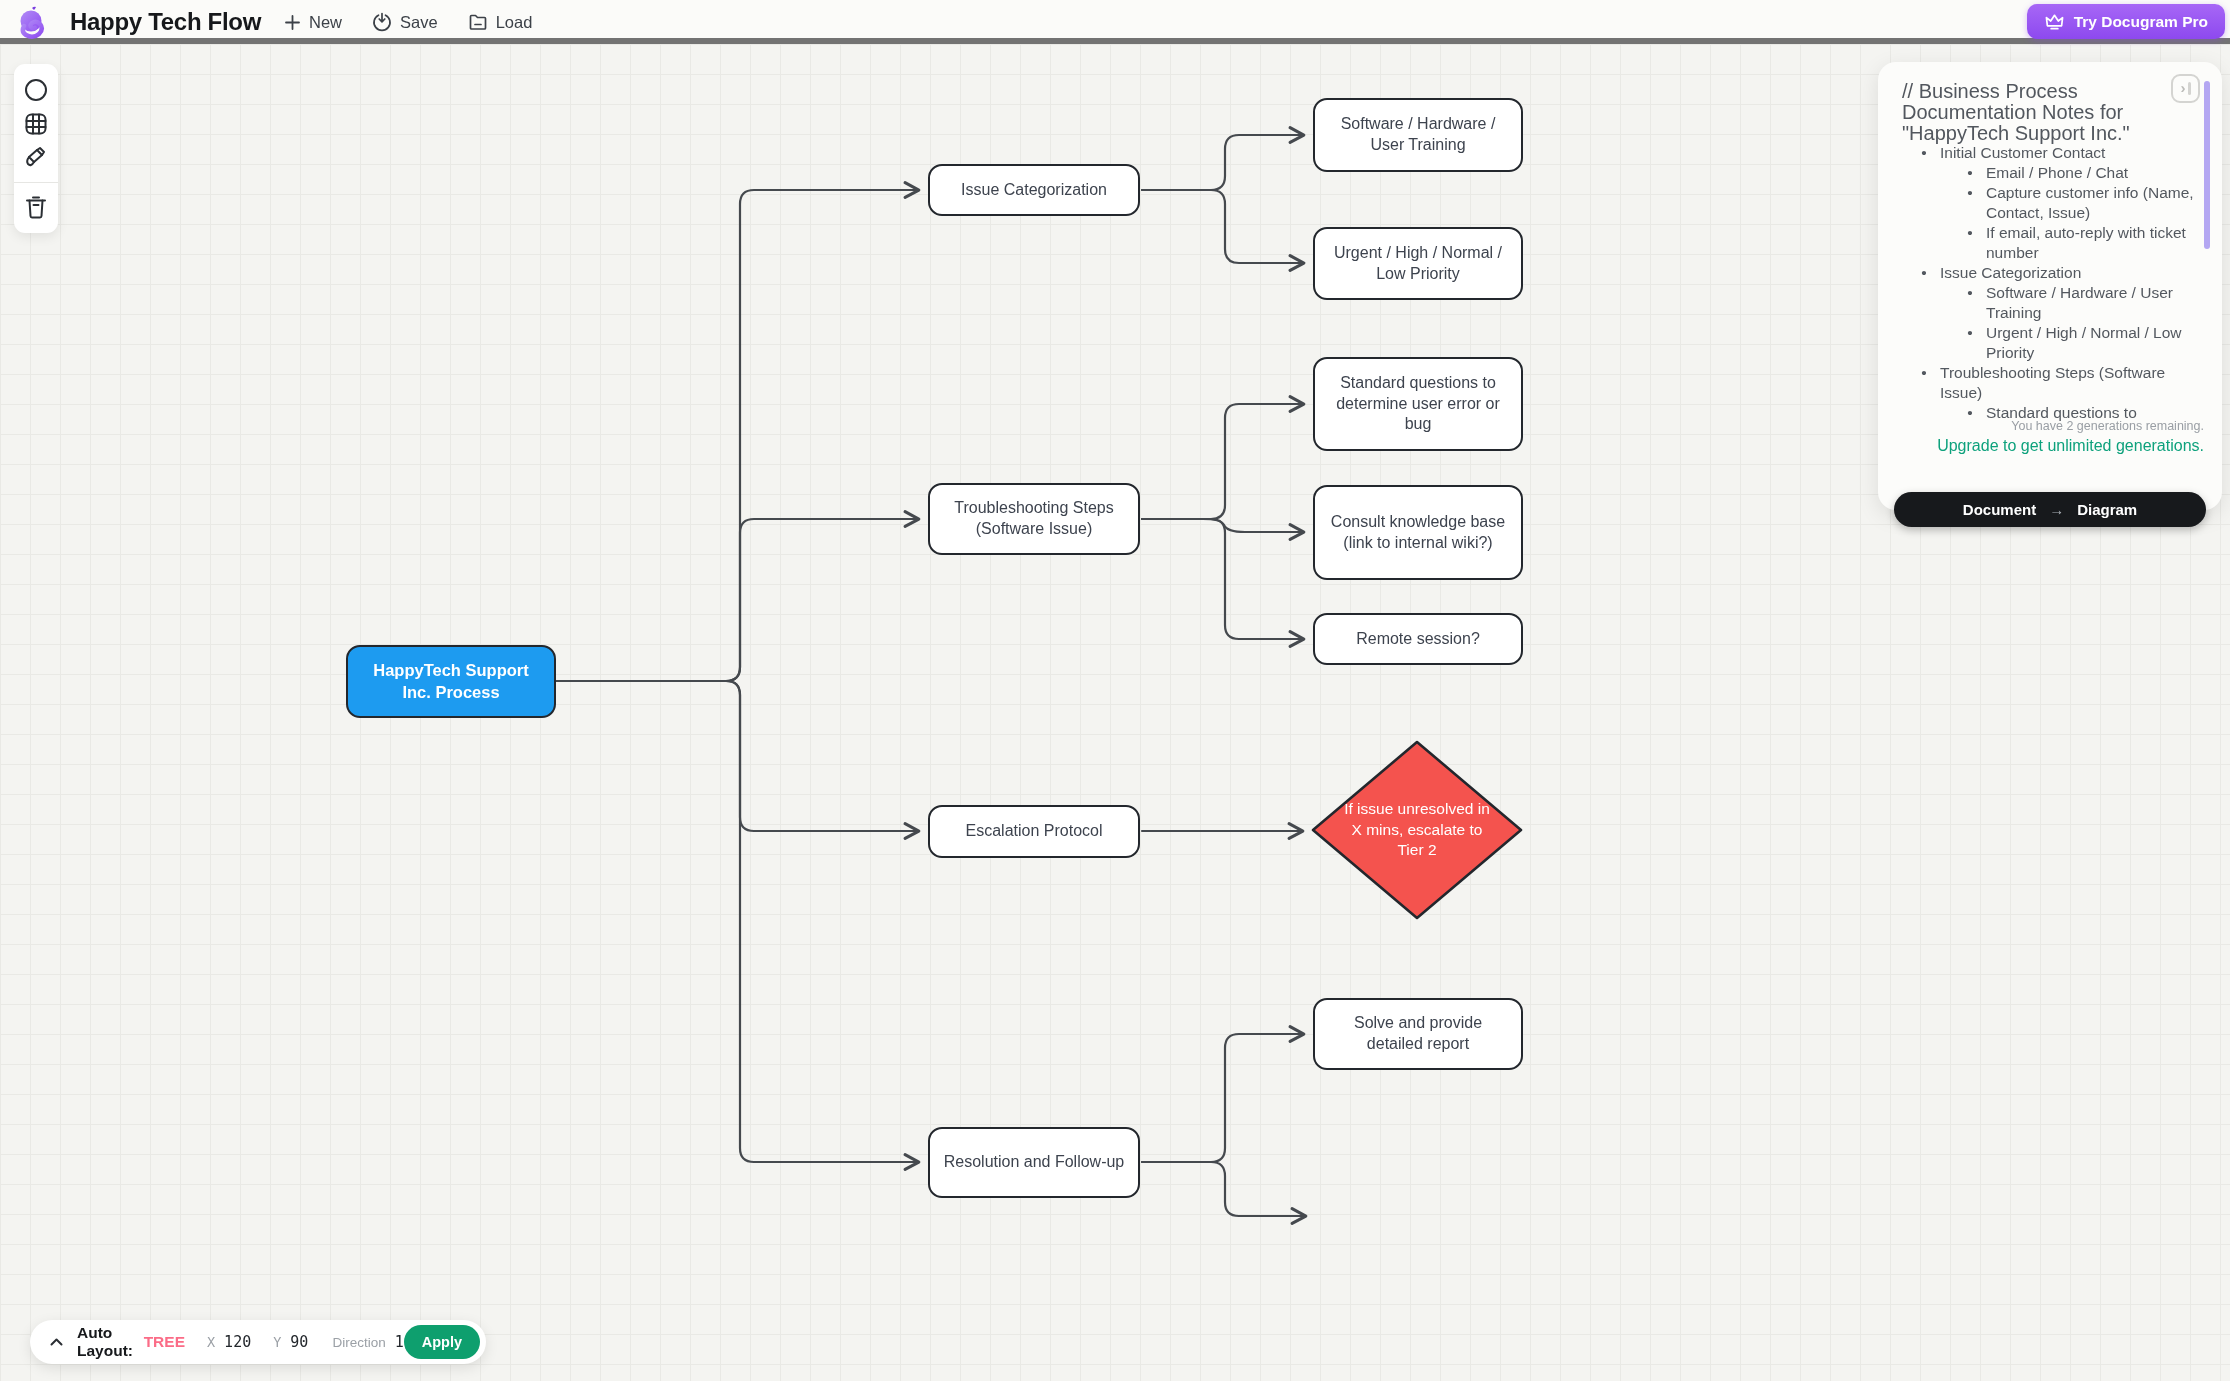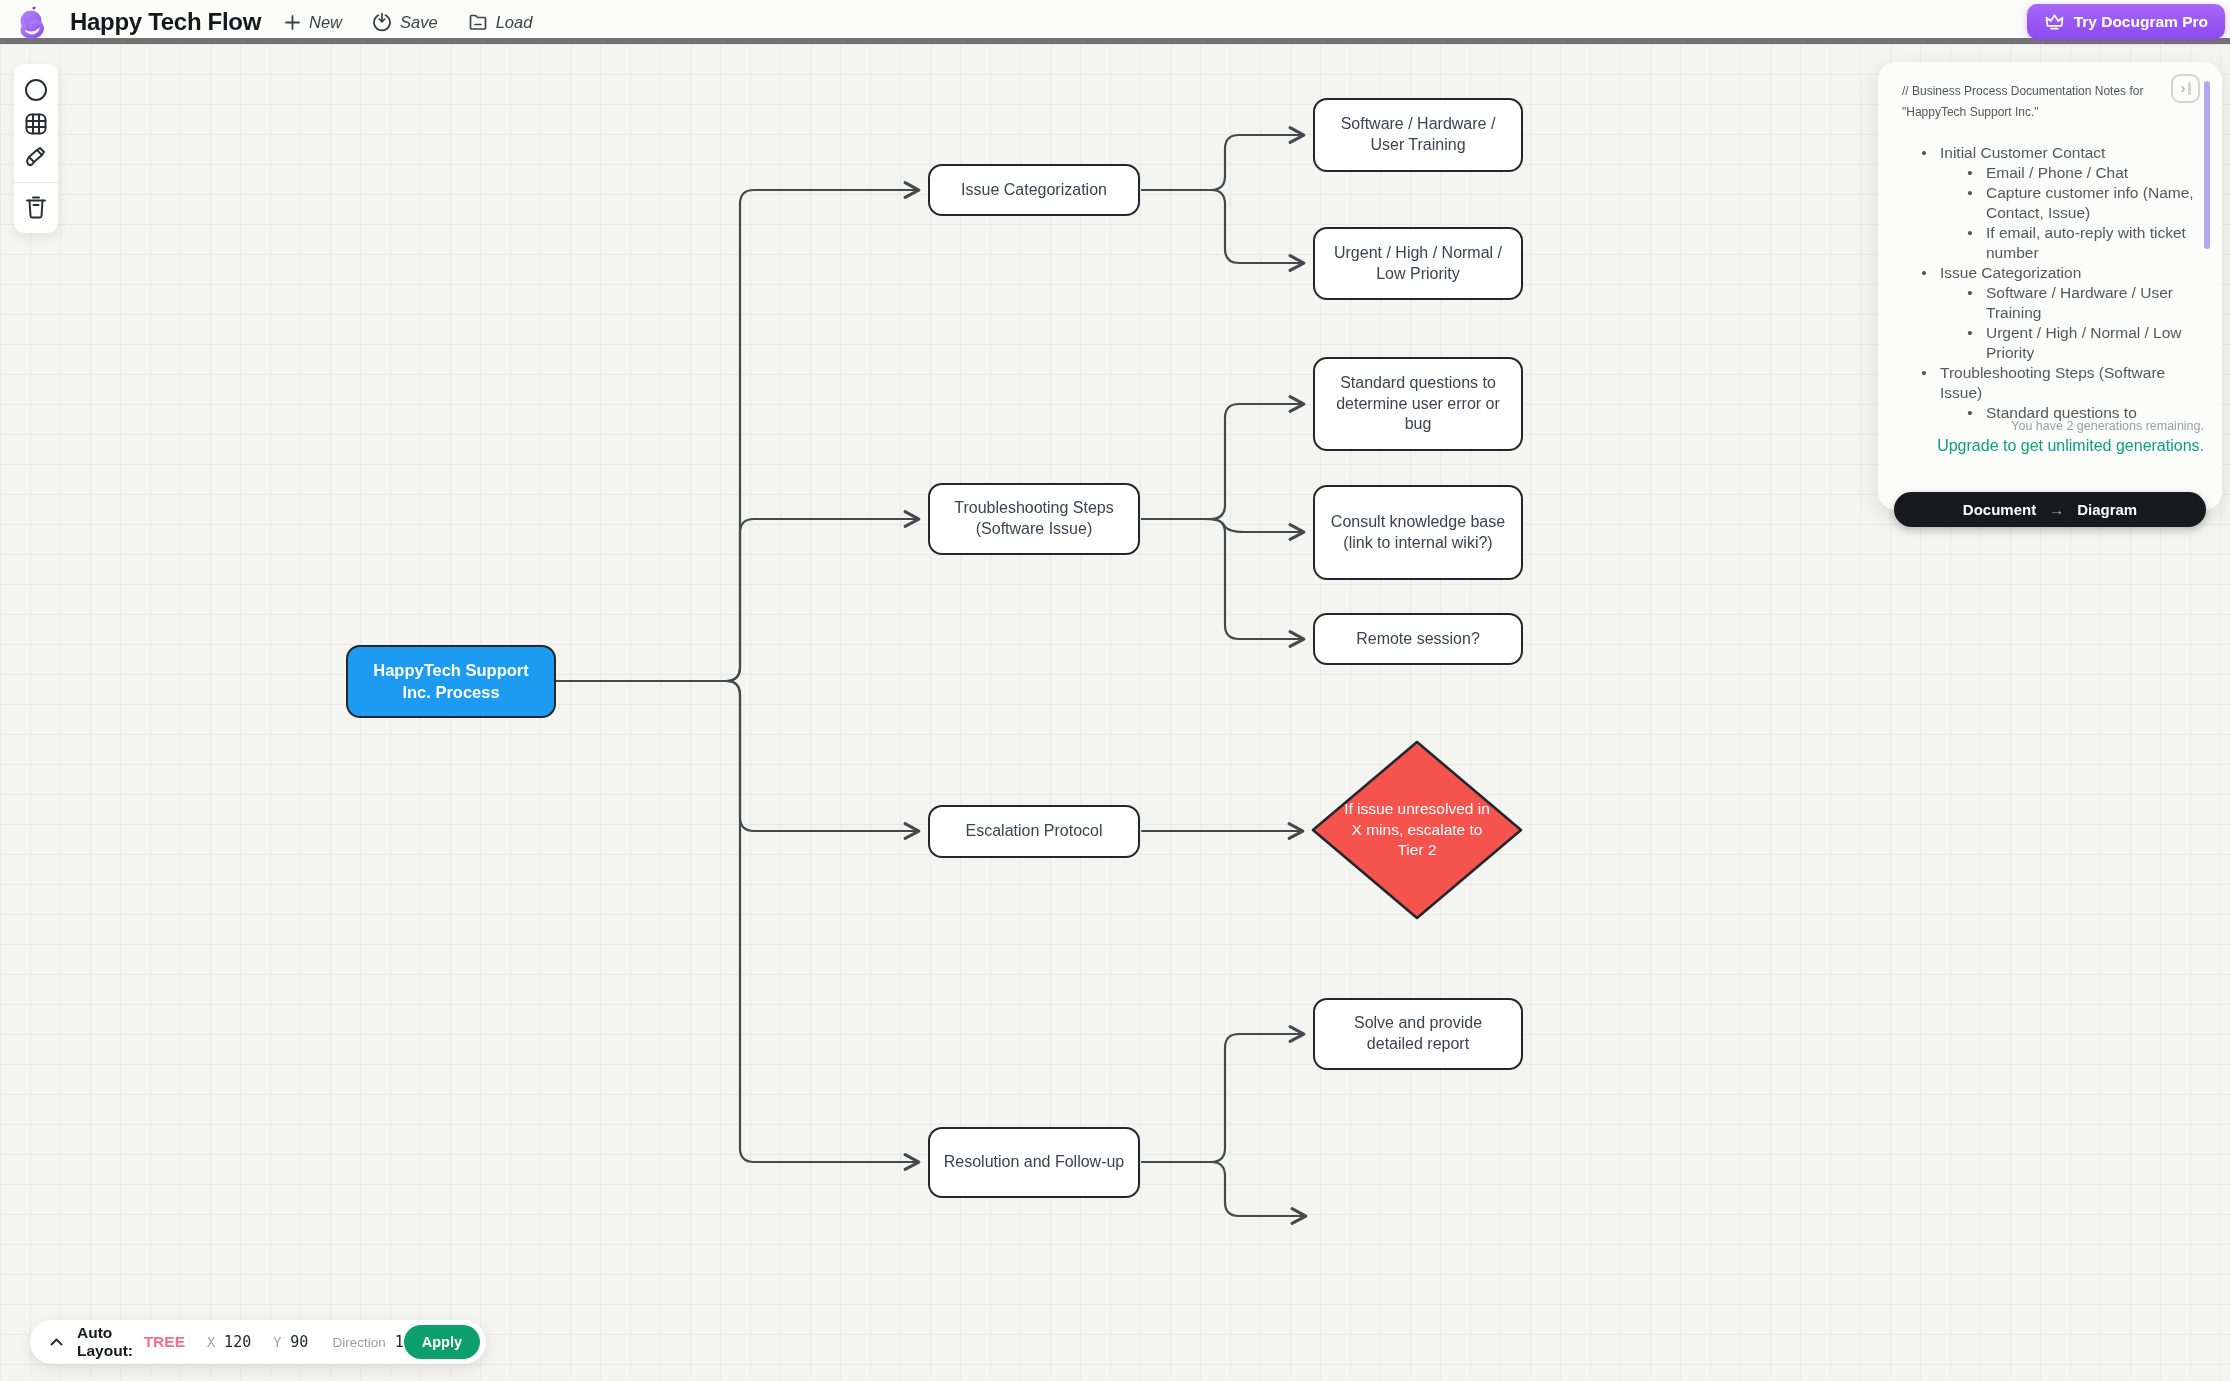--- a/index.html
+++ b/index.html
@@ -7,21 +7,21 @@
   body { font-family:"Liberation Sans", sans-serif; background:#f4f4f1; }
   #app { position:relative; width:2230px; height:1381px; overflow:hidden; }
 
   
   .topbar { position:absolute; left:0; top:0; width:2230px; height:44px;
     background:#fbfbf9; border-bottom:6px solid #737373; z-index:20; }
   .logo { position:absolute; left:14px; top:4px; width:36px; height:36px; }
   .app-title { position:absolute; left:70px; top:0; height:44px; display:flex; align-items:center;
     font-size:24px; font-weight:800; color:#16181b; letter-spacing:-0.3px; }
   .menu { position:absolute; left:284px; top:0; height:44px; display:flex; align-items:center; gap:30px; }
-  .menu-item { display:flex; align-items:center; gap:8px; font-size:16.5px; color:#3c4148; cursor:pointer;font-style:italic; }
+  .menu-item { display:flex; align-items:center; gap:8px; font-size:16.5px; color:#3c4148; cursor:pointer; }
   .menu-item svg { display:block; }
   .pro-btn { position:absolute; right:5px; top:4px; height:35px; padding:0 17px;
     display:flex; align-items:center; gap:9px; border-radius:10px;
     background:linear-gradient(180deg,#a767f6,#8d49ef); color:#fff; font-size:15.5px; font-weight:700;
     box-shadow:0 2px 6px rgba(140,70,235,.35); cursor:pointer; }
 
   
   .canvas { position:absolute; left:0; top:44px; width:2230px; height:1337px;
     background-color:#f4f4f1;
     background-image:linear-gradient(#e9e9e5 1px, transparent 1px),
@@ -46,21 +46,21 @@
   .diamond svg { position:absolute; left:0; top:0; }
   .diamond .dlabel { position:absolute; left:0; top:0; width:100%; height:100%;
     display:flex; align-items:center; justify-content:center; text-align:center;
     font-size:15.5px; line-height:1.32; }
   .diamond .dlabel > span { display:block; }
 
   
   .panel { position:absolute; left:1878px; top:62px; width:344px; height:448px; z-index:12;
     background:#fcfcfa; border-radius:18px; box-shadow:0 6px 22px rgba(0,0,0,.10); }
   .panel-title { position:absolute; left:24px; top:19px; width:278px;
-    font-size:12px; line-height:21px; color:#52575e; }
+    font-size:20px; line-height:21px; color:#52575e; }
   .panel-bullets { position:absolute; left:24px; top:81px; width:292px; height:279px;
     overflow:hidden; font-size:15.5px; line-height:20px; color:#53585f; }
   .bullet { display:flex; }
   .bullet .dot { width:16px; flex:0 0 16px; text-align:center; }
   .bullet.l1 { padding-left:14px; }
   .bullet.l2 { padding-left:60px; }
   .bullet .bt { padding-left:8px; }
   .collapse-btn { position:absolute; right:22px; top:12px; width:29px; height:29px;
     border:2px solid #d4d4d1; border-radius:9px; display:flex; align-items:center; justify-content:center;
     gap:2px; color:#bcbcb9; cursor:pointer; }

